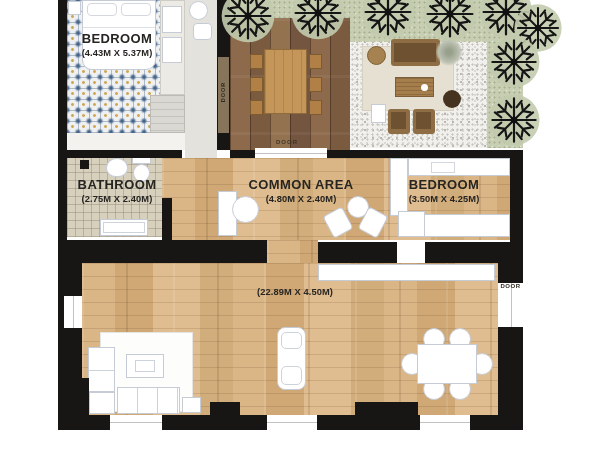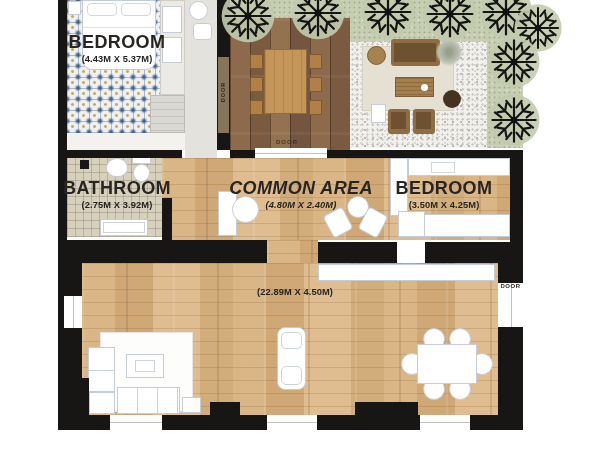--- a/index.html
+++ b/index.html
@@ -38,21 +38,21 @@
       radial-gradient(circle,#dbd9d3 1px, transparent 1.5px);
     background-size:5px 5px, 8px 8px, 6px 6px;
     background-position:0 0, 3px 4px, 2px 2px;}
   .lawn{position:absolute;background-color:var(--lawn,#c7ceb1);
     background-image:
       radial-gradient(circle, rgba(92,110,70,.30) .8px, transparent 1.3px),
       radial-gradient(circle, rgba(255,255,255,.5) .7px, transparent 1.1px);
     background-size:5px 5px, 7px 7px; background-position:0 0, 2px 3px;}
   .room-label{position:absolute;transform:translateX(-50%);text-align:center;
     color:var(--accent-text,#272522);white-space:nowrap;line-height:1.15;z-index:30;}
-  .room-label .nm{font-weight:bold;font-size:18px;letter-spacing:.4px;text-align:center;}
+  .room-label .nm{font-weight:bold;font-size:13px;letter-spacing:.4px;text-align:center;}
   .room-label .dm{font-weight:bold;font-size:9.3px;letter-spacing:.1px;margin-top:1px;}
   .door-label{position:absolute;font-weight:bold;letter-spacing:1px;z-index:31;text-align:center;}
   .win{position:absolute;background:#fff;z-index:22;}
   .win.h::after{content:"";position:absolute;left:0;right:0;top:50%;border-top:1px solid #c2c2c2;}
   .win.v::after{content:"";position:absolute;top:0;bottom:0;left:50%;border-left:1px solid #c2c2c2;}
   .tree{position:absolute;z-index:40;}
   .circ{border-radius:50%;}
   .gray{background:#e6e4df;border:1px solid #cfccc5;}
 </style>
 </head>
@@ -189,23 +189,23 @@
   <div class="door-label" style="left:193px;top:89px;width:60px;font-size:5.5px;color:#2f2a22;transform:rotate(-90deg);z-index:32;">DOOR</div>
   <div class="door-label" style="left:267px;top:139px;width:40px;font-size:6px;color:rgba(48,42,33,.8);">DOOR</div>
   <div class="door-label" style="left:497px;top:283px;width:27px;font-size:6px;letter-spacing:.5px;color:#2f2a22;">DOOR</div>
 
   <div class="room-label" style="left:117px;top:32px;">
     <div class="nm">BEDROOM</div>
     <div class="dm">(4.43M X 5.37M)</div>
   </div>
   <div class="room-label" style="left:117px;top:178px;">
     <div class="nm">BATHROOM</div>
-    <div class="dm">(2.75M X 3.92M)</div>
-  </div>
-  <div class="room-label" style="left:301px;top:178px;font-style:italic;">
+    <div class="dm">(2.75M X 2.40M)</div>
+  </div>
+  <div class="room-label" style="left:301px;top:178px;">
     <div class="nm">COMMON AREA</div>
     <div class="dm">(4.80M X 2.40M)</div>
   </div>
   <div class="room-label" style="left:444px;top:178px;">
     <div class="nm">BEDROOM</div>
     <div class="dm">(3.50M X 4.25M)</div>
   </div>
   <div class="room-label" style="left:295px;top:286px;">
     <div class="dm">(22.89M X 4.50M)</div>
   </div>

